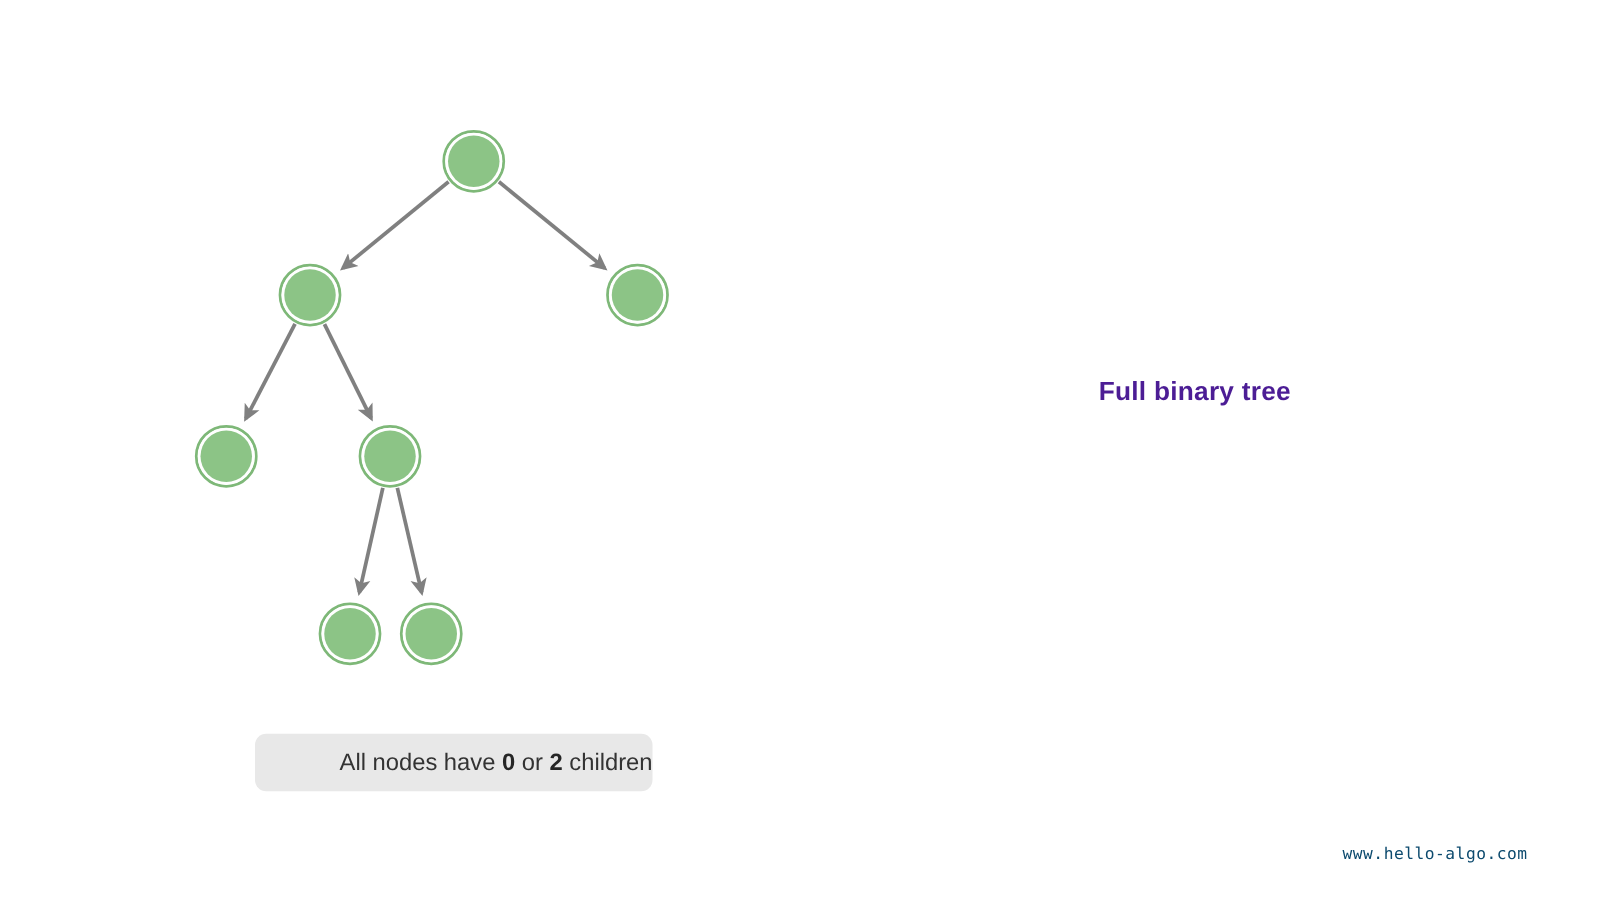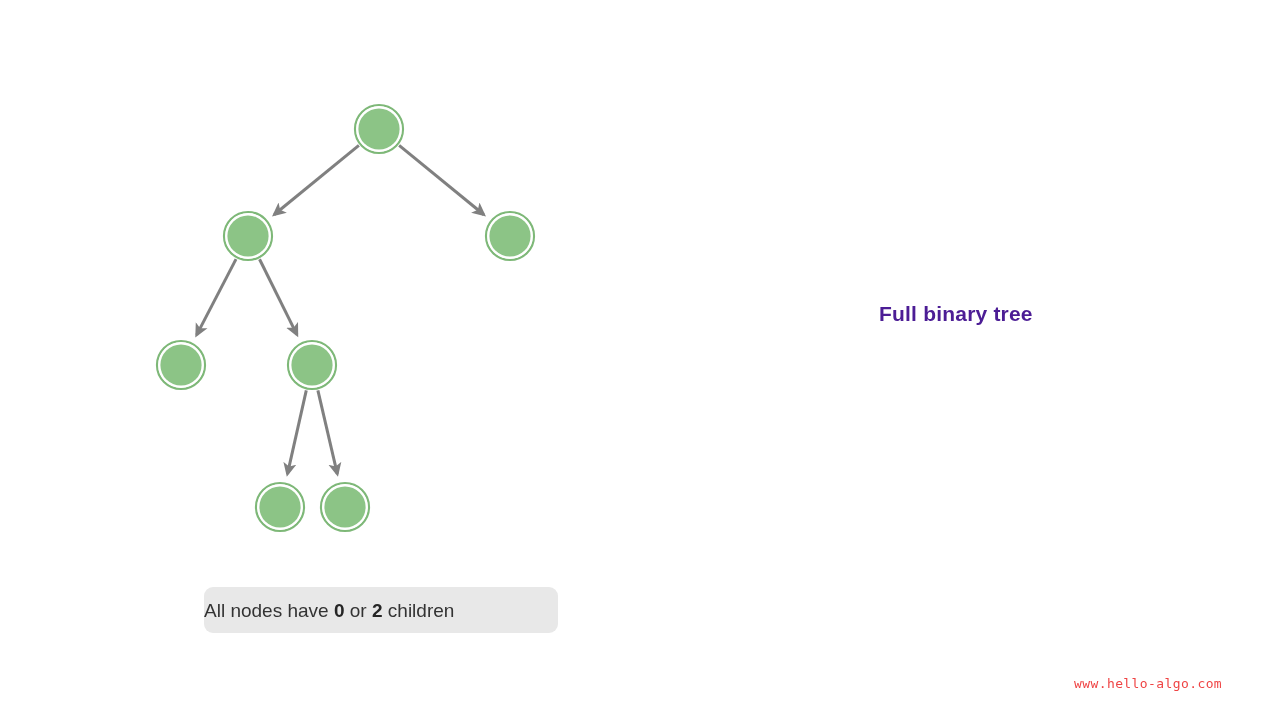--- a/index.html
+++ b/index.html
@@ -29,47 +29,47 @@
     font-size: 21px;
     font-weight: bold;
     color: #4c1d95;
     letter-spacing: 0.2px;
     white-space: nowrap;
   }
   .caption-box {
     position: absolute;
     left: 204px;
     top: 587px;
-    width: 354px;
+    width: 318px;
     height: 46px;
     background: #E8E8E8;
     border-radius: 9px;
     display: flex;
     align-items: center;
-    justify-content: flex-start;
+    justify-content: flex-end;
     box-sizing: border-box;
   }
   .caption-text {
     font-family: "Liberation Sans", sans-serif;
     font-size: 19px;
     color: #333333;
     white-space: nowrap;
     line-height: 1;
   }
   .caption-text b {
     font-weight: bold;
     color: #262626;
   }
   .watermark {
     position: absolute;
     left: 1074px;
     top: 676px;
     font-family: "DejaVu Sans Mono", monospace;
     font-size: 13px;
-    color: #ef4444;
+    color: #0c4a6e;
     letter-spacing: 0.4px;
     white-space: nowrap;
   }
 </style>
 </head>
 <body>
 
 <svg id="canvas" viewBox="0 0 1280 720" xmlns="http://www.w3.org/2000/svg">
   <defs>
     <marker id="arrowhead" markerWidth="5" markerHeight="5" refX="3.6" refY="2.5" orient="auto" markerUnits="strokeWidth">

